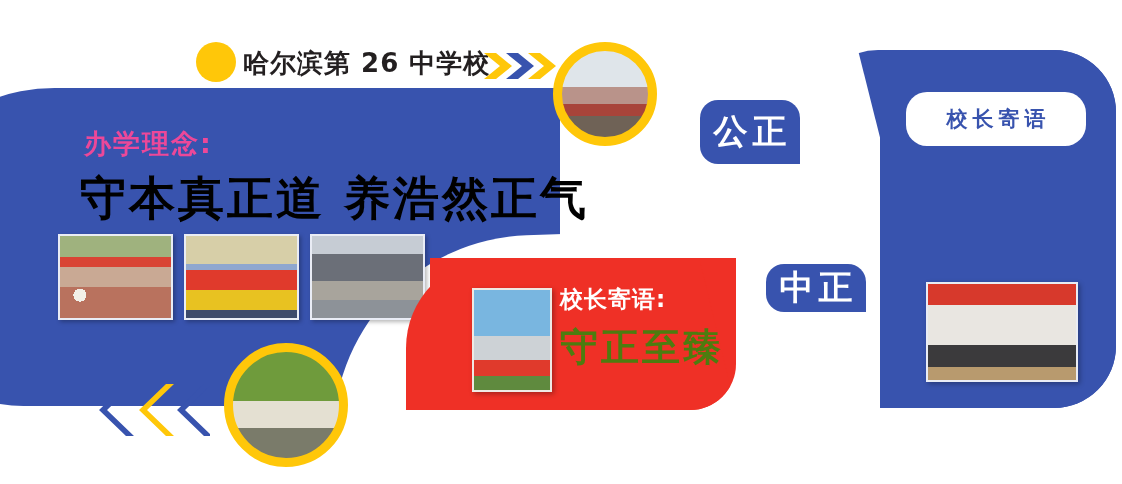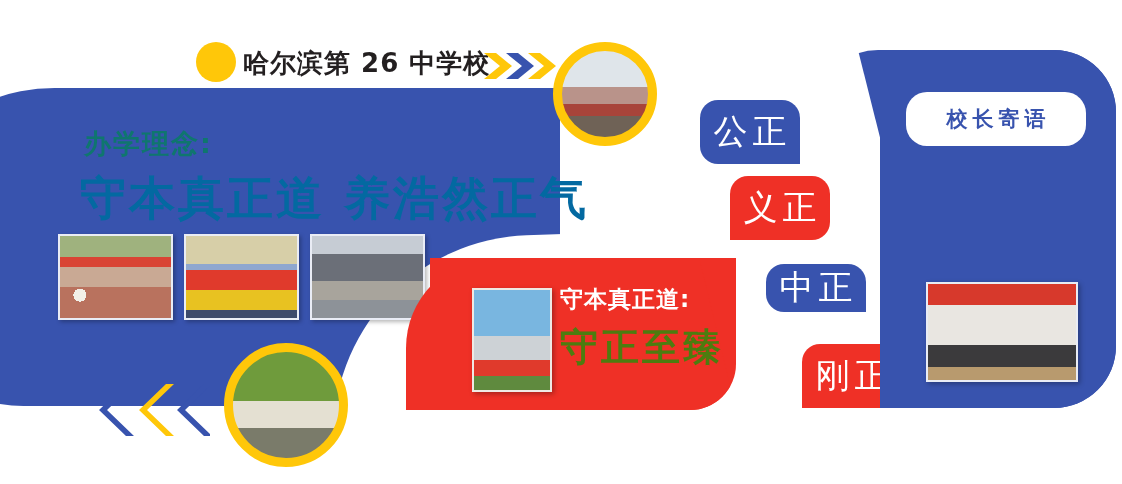--- a/index.html
+++ b/index.html
@@ -16,23 +16,23 @@
 
   
   .blue-main{position:absolute;left:-120px;top:88px;width:650px;height:318px;background:#3853ae;
              border-radius:280px 0 0 230px;}
   .blue-main-ext{position:absolute;left:380px;top:88px;width:180px;height:318px;background:#3853ae;}
 
   
   .white-wedge{position:absolute;left:330px;top:236px;width:360px;height:200px;background:#ffffff;
                border-radius:260px 0 0 0;transform:rotate(-2deg);}
 
-  .ideal-label{position:absolute;left:84px;top:126px;font-size:27px;font-weight:bold;color:#0f766e;
+  .ideal-label{position:absolute;left:84px;top:126px;font-size:27px;font-weight:bold;color:#ec4899;
                letter-spacing:2px;white-space:nowrap;}
-  .ideal-slogan{position:absolute;left:80px;top:168px;font-size:46px;font-weight:bold;color:#0369a1;
+  .ideal-slogan{position:absolute;left:80px;top:168px;font-size:46px;font-weight:bold;color:#000000;
                 letter-spacing:3px;white-space:nowrap;}
 
   
   .photo-strip{position:absolute;left:58px;top:234px;display:flex;gap:11px;}
   .ph{width:111px;height:82px;border:2px solid #e9ecf5;box-shadow:2px 2px 4px rgba(0,0,0,.28);
       background-size:cover;background-position:center;}
   .ph1{background:
       radial-gradient(circle at 18% 72%, #f2f0e8 0 6%, transparent 6%),
       linear-gradient(180deg,#9fb27e 0 26%, #d94434 26% 38%, #c9a994 38% 62%, #b9725e 62% 100%);}
   .ph2{background:
@@ -59,21 +59,21 @@
   .red-photo{position:absolute;left:472px;top:288px;width:76px;height:100px;border:2px solid #efe9e4;
              box-shadow:2px 2px 5px rgba(0,0,0,.3);
              background:linear-gradient(180deg,#79b6e0 0 46%,#cdd2d6 46% 70%,#e03a2c 70% 86%,#5f8a3e 86% 100%);}
   .core-label{position:absolute;left:560px;top:284px;font-size:23px;font-weight:bold;color:#ffffff;
               letter-spacing:1px;white-space:nowrap;}
   .core-slogan{position:absolute;left:560px;top:322px;font-size:38px;font-weight:bold;color:#4d7c0f;
                letter-spacing:3px;white-space:nowrap;}
 
   
   .badge{position:absolute;display:flex;align-items:center;justify-content:center;
-         font-size:34px;font-weight:normal;color:#ffffff;letter-spacing:5px;text-indent:5px;}
+         font-size:34px;font-weight:bold;color:#ffffff;letter-spacing:5px;text-indent:5px;}
   .b-gz{left:700px;top:100px;width:100px;height:64px;background:#3853ae;border-radius:18px 18px 0 18px;}
   .b-yz{left:730px;top:176px;width:100px;height:64px;background:#ef3026;border-radius:18px 18px 18px 0;}
   .b-zz{left:766px;top:264px;width:100px;height:48px;background:#3853ae;border-radius:18px 18px 0 18px;}
   .b-gangz{left:802px;top:344px;width:100px;height:64px;background:#ef3026;border-radius:18px 18px 18px 0;}
 
   
   .blue-right{position:absolute;left:816px;top:50px;width:300px;height:358px;background:#3853ae;
               border-radius:62px 62px 62px 62px;
               clip-path:polygon(14% 0, 100% 0, 100% 100%, 44% 100%);}
   .blue-right-fill{position:absolute;left:880px;top:50px;width:236px;height:358px;background:#3853ae;
@@ -122,27 +122,25 @@
     <svg width="118" height="56" viewBox="0 0 118 56">
       <path d="M34 2 L42 2 L15 28 L42 54 L34 54 L7 28 Z" fill="#3853ae"></path>
       <path d="M74 2 L82 2 L55 28 L82 54 L74 54 L47 28 Z" fill="#ffc709"></path>
       <path d="M112 2 L120 2 L93 28 L120 54 L112 54 L85 28 Z" fill="#3853ae"></path>
     </svg>
   </div>
 
   <div class="red-panel"></div>
   <div class="red-panel-2"></div>
   <div class="red-photo"></div>
-  <div class="core-label">守本真正道:</div>
+  <div class="core-label">校长寄语:</div>
   <div class="core-slogan">守正至臻</div>
 
   <div class="badge b-gz">公正</div>
-  <div class="badge b-yz">义正</div>
   <div class="badge b-zz">中正</div>
-  <div class="badge b-gangz">刚正</div>
 
   <div class="blue-right"></div>
   <div class="blue-right-fill"></div>
   <div class="pill">
     <span>校长寄语</span>
   </div>
   <div class="prin-photo"></div>
 
 </div>
 

